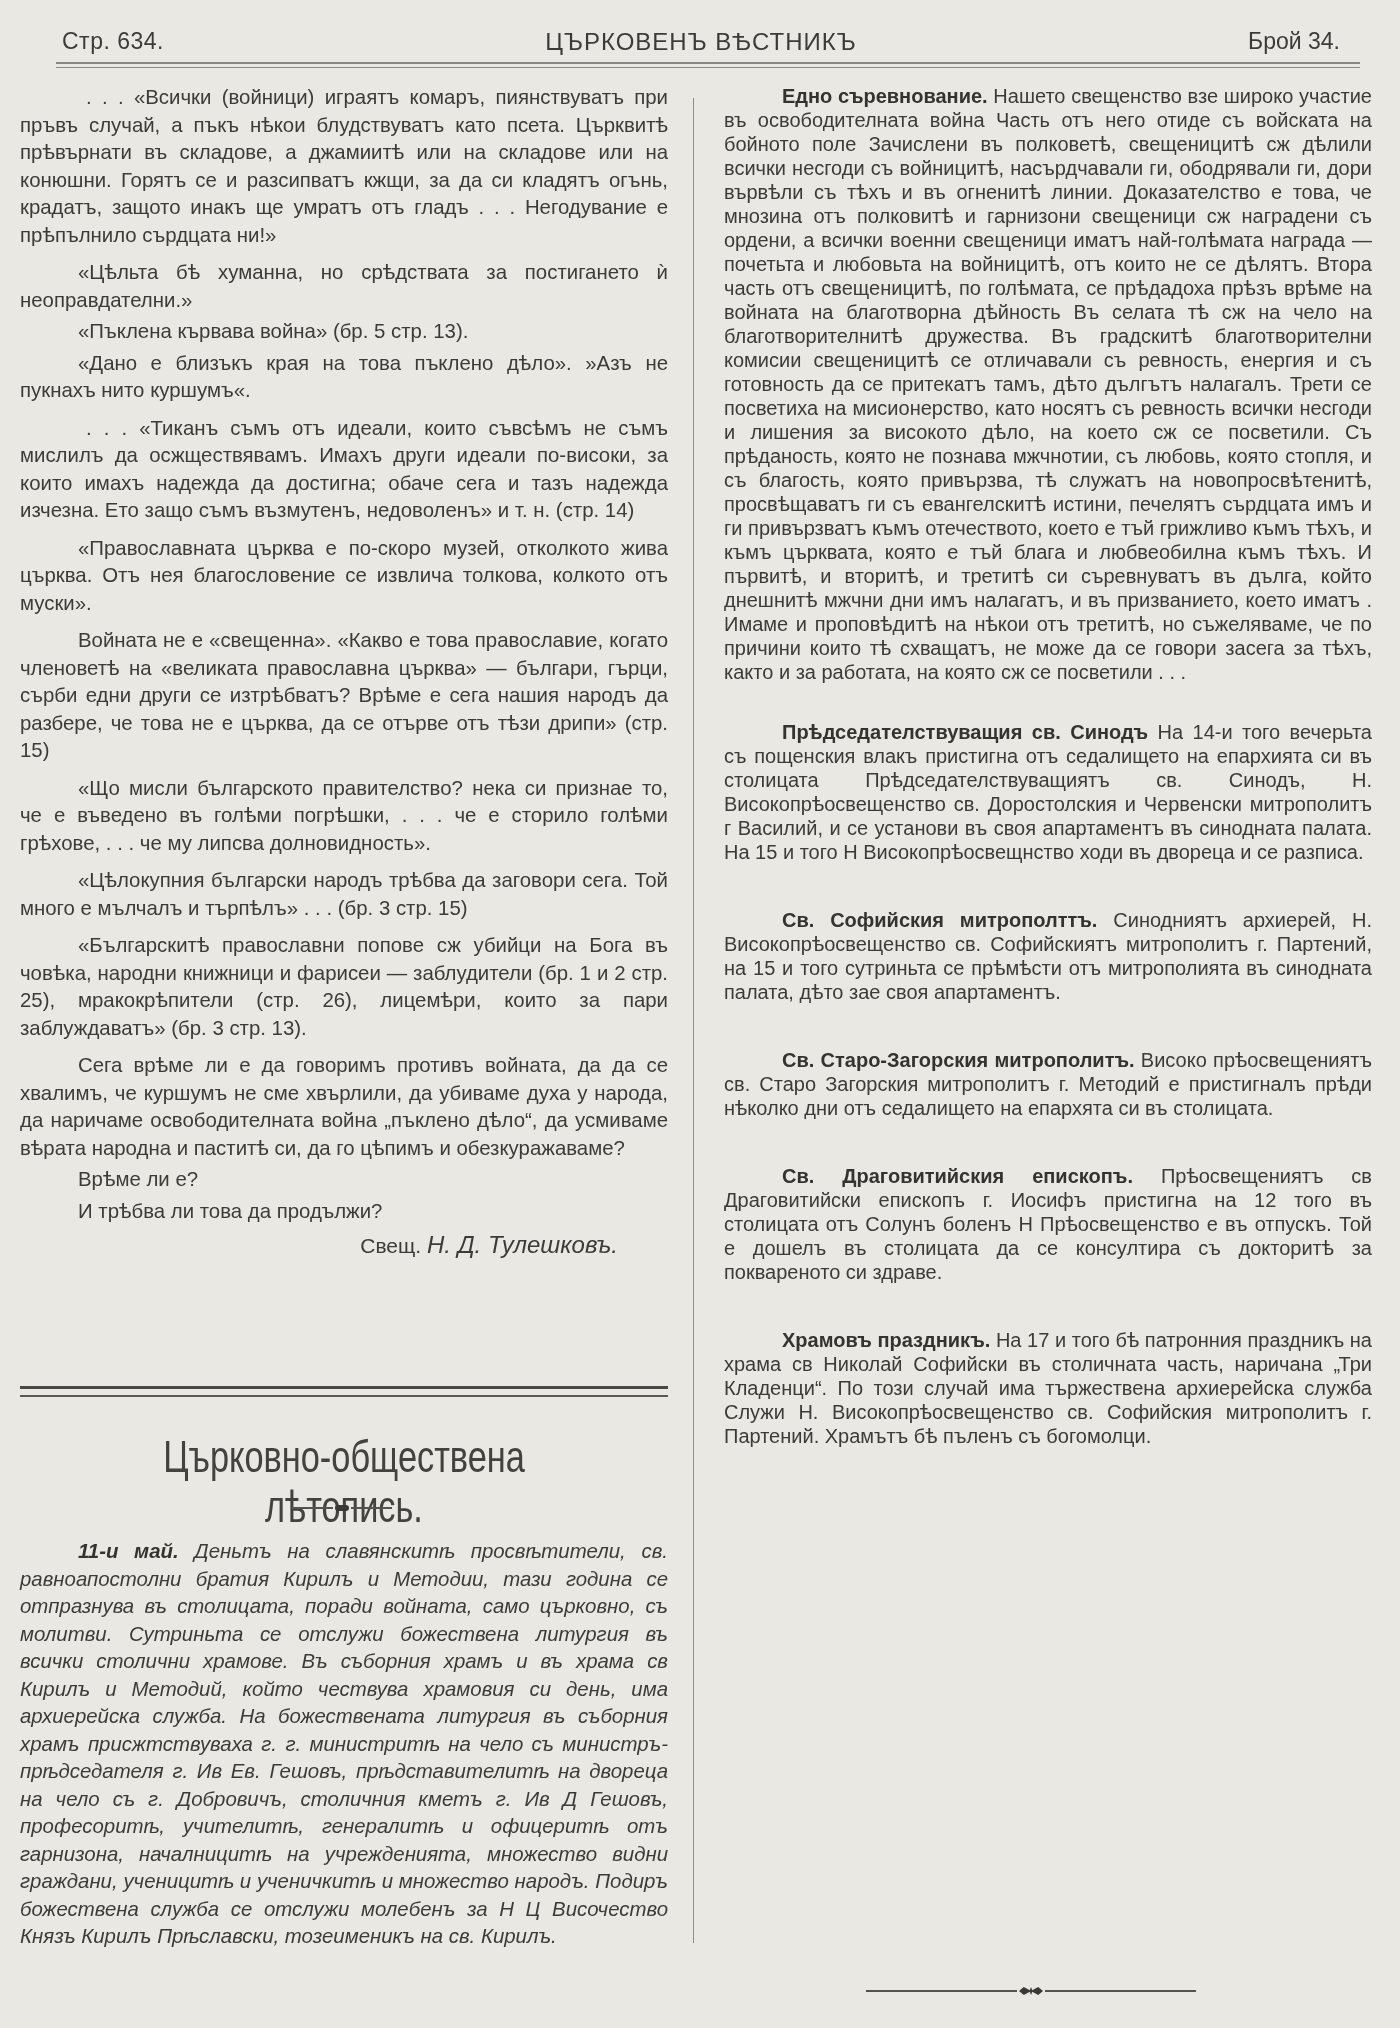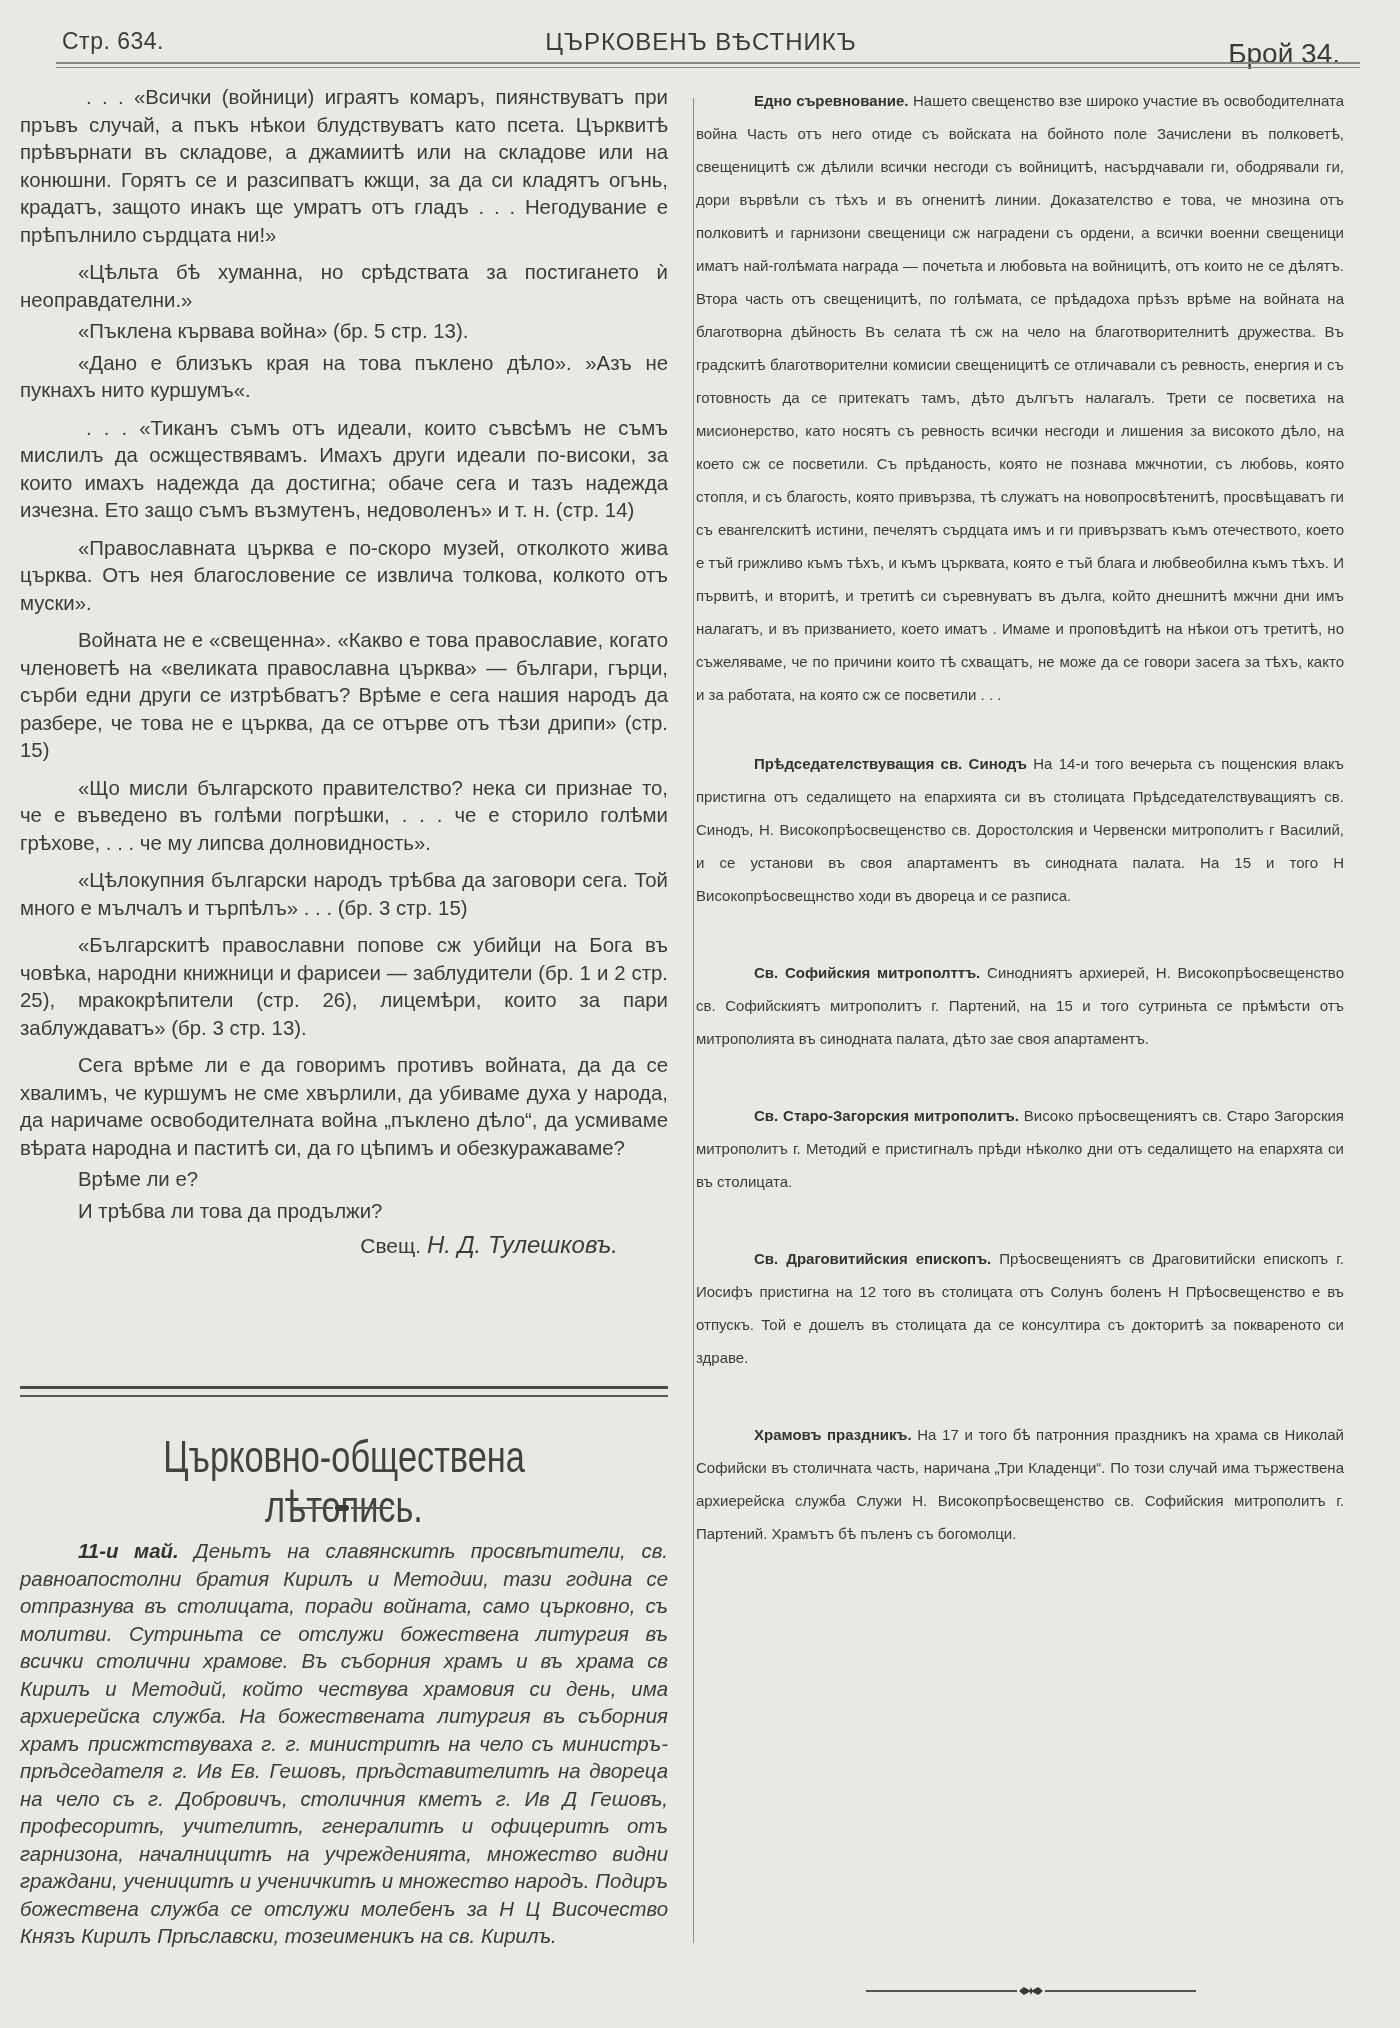--- a/index.html
+++ b/index.html
@@ -9,36 +9,36 @@
     color: #3d3b38;
     font-family: "Liberation Sans", "DejaVu Sans", sans-serif;
     position: relative;
   }
   .page { position: absolute; left: 0; top: 0; width: 1400px; height: 1916px; }
   .header {
     position: absolute; left: 42px; top: 22px; width: 1318px; height: 40px;
   }
   .hdr-left { position: absolute; left: 20px; top: 6px; font-size: 23px; letter-spacing: 0.5px; }
   .hdr-center { position: absolute; left: 0; width: 100%; top: 6px; text-align: center; font-size: 24px; letter-spacing: 1px; }
-  .hdr-right { position: absolute; right: 20px; top: 6px; font-size: 28px; margin-top: 10px; }
+  .hdr-right { position: absolute; right: 20px; top: 6px; font-size: 23px; }
   .hdr-rule {
     position: absolute; left: 14px; right: 0; top: 40px;
     border-top: 2px solid #8a8884; height: 3px; border-bottom: 1px solid #8a8884;
   }
   .col-left {
     position: absolute; left: 20px; top: 84px; width: 648px;
     font-size: 20.4px; line-height: 27.5px; text-align: justify;
   }
   .col-divider {
     position: absolute; left: 693px; top: 98px; width: 0; height: 1845px;
     border-left: 1.5px solid #8f8d88;
   }
   .col-right {
-    position: absolute; left: 696px; top: 84px; width: 648px;
-    font-size: 15px; line-height: 33px; text-align: justify;
+    position: absolute; left: 724px; top: 84px; width: 648px;
+    font-size: 20px; line-height: 24px; text-align: justify;
   }
   p { margin: 0 0 10px 0; text-indent: 58px; hyphens: manual; }
   p.tight { margin-bottom: 4px; }
   p.ind2 { text-indent: 66px; }
   b { font-weight: bold; color: #35332f; }
   .signature { text-align: right; padding-right: 50px; margin-top: 6px; font-size: 21px; }
   .signature i { font-family: Liberation Sans, sans-serif; font-size: 24px; }
   .double-rule {
     position: absolute; left: 20px; top: 1386px; width: 648px; height: 6px;
     border-top: 3px solid #4a4845; border-bottom: 2px solid #5a5855;

